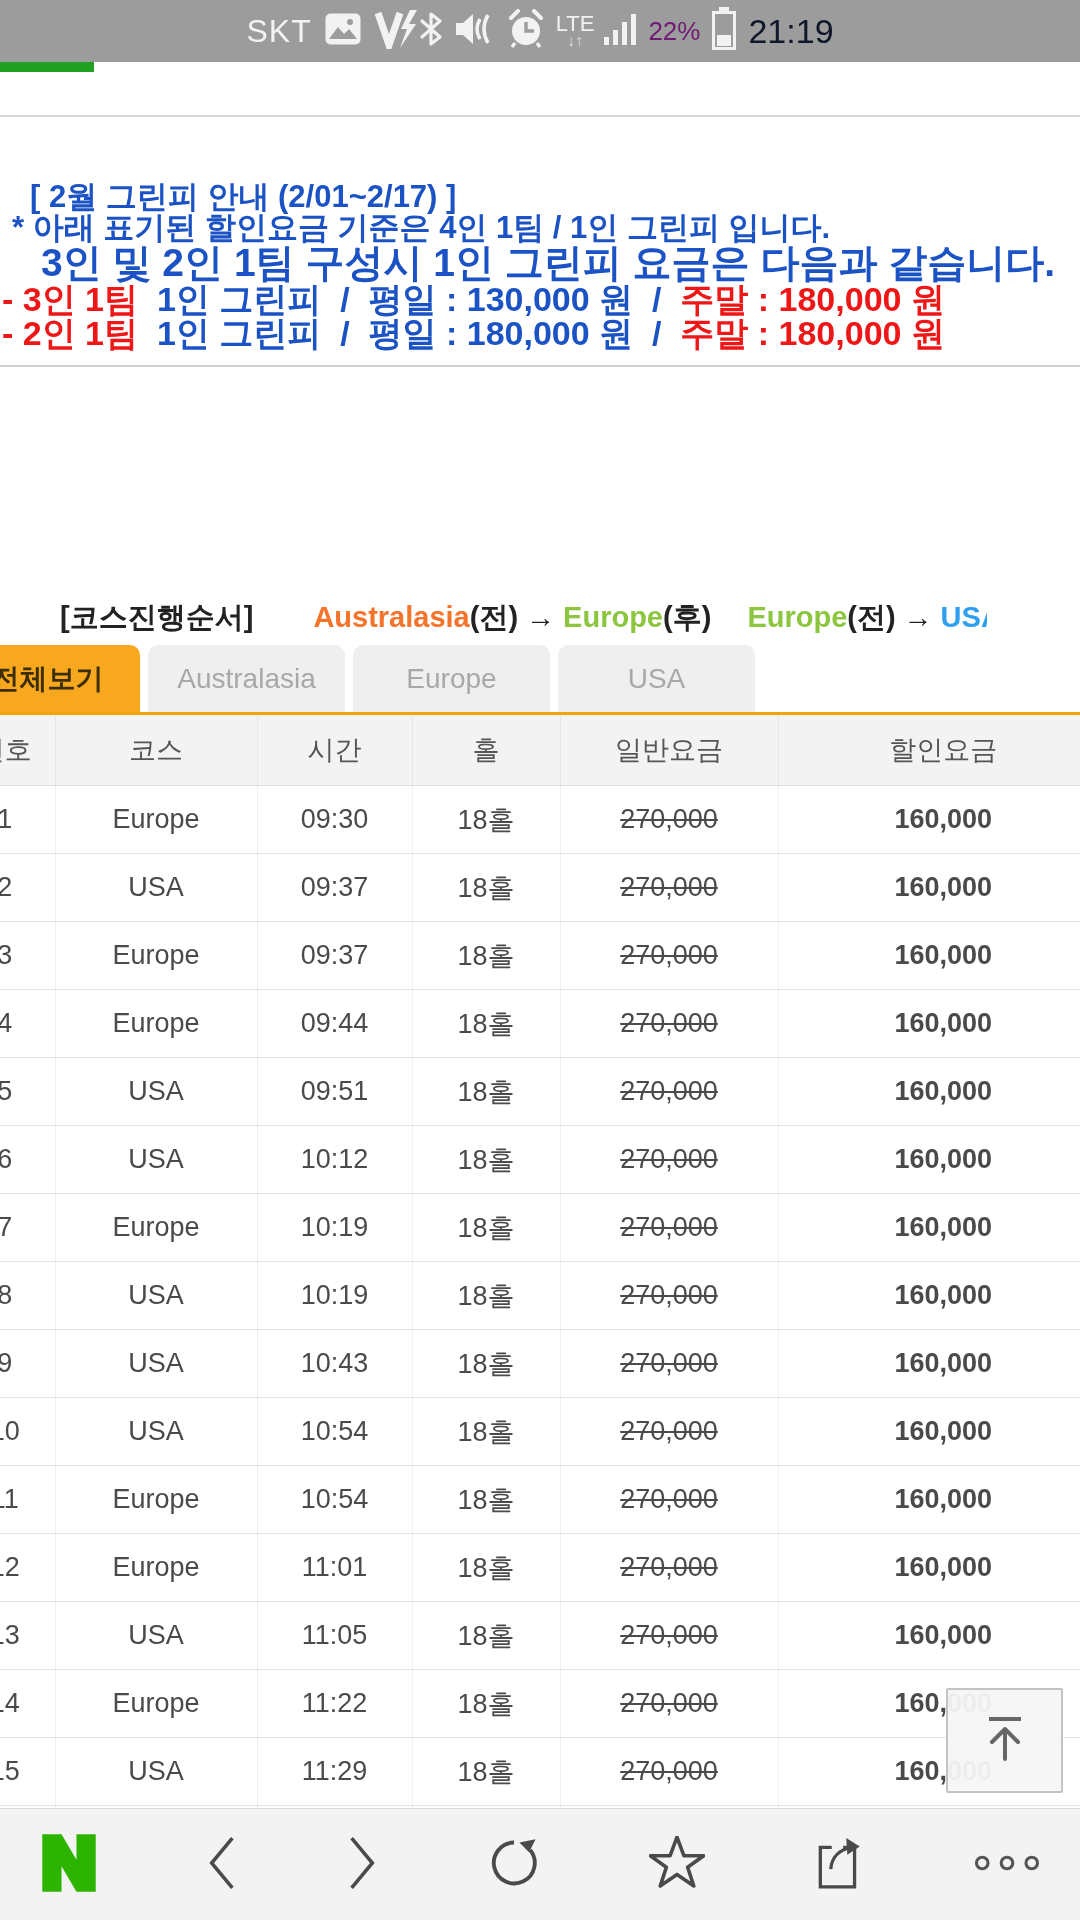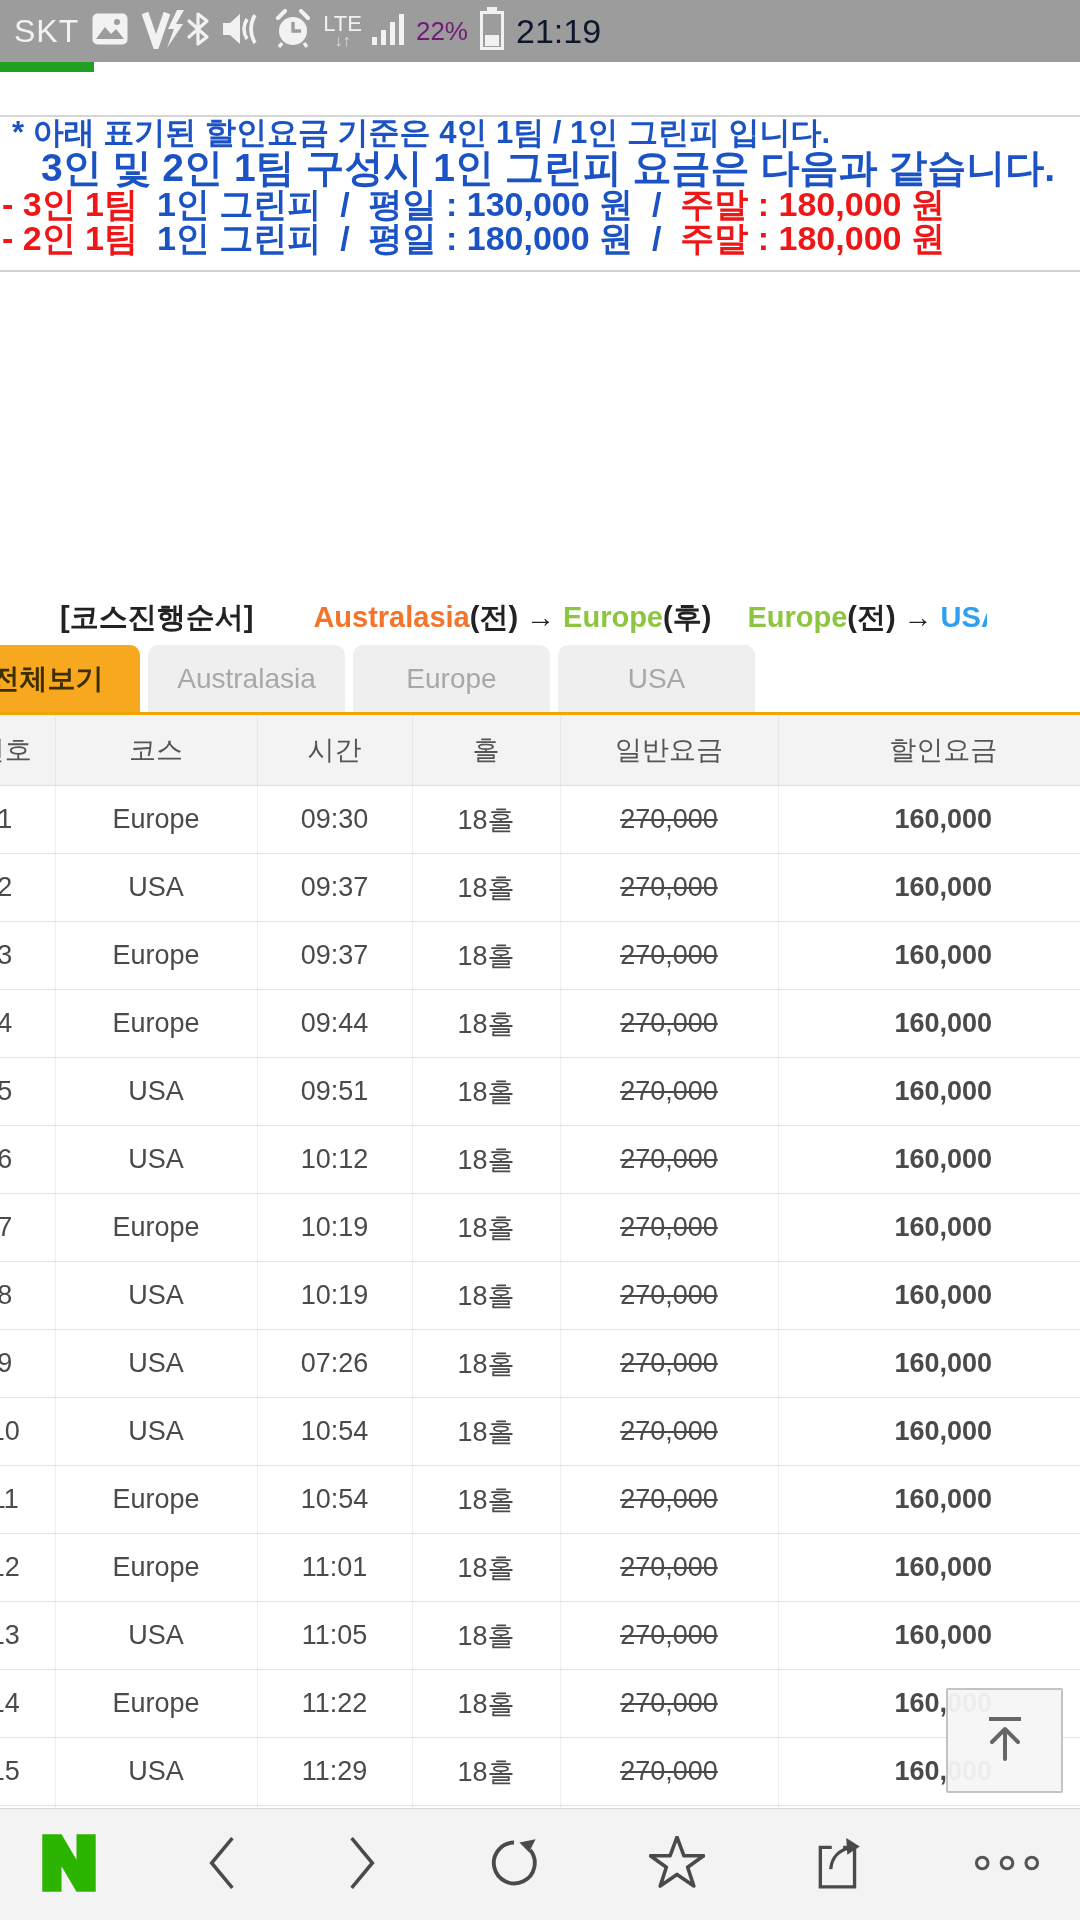--- a/index.html
+++ b/index.html
@@ -1,21 +1,21 @@
 <!DOCTYPE html>
 <html><head>
 <meta charset="utf-8">
 <style>
   html,body{margin:0;padding:0;background:#fff;}
   .screen{position:relative;width:1080px;height:1920px;overflow:hidden;background:#fff;
           font-family:"Liberation Sans","DejaVu Sans",sans-serif;}
 
   
   .status-bar{position:absolute;top:0;left:0;width:1080px;height:62px;background:#9c9c9c;
-              display:flex;align-items:center;justify-content:flex-start;padding:0 14px;box-sizing:border-box;}
+              display:flex;align-items:center;justify-content:center;padding:0 14px;box-sizing:border-box;}
   .sb-left,.sb-right{display:flex;align-items:center;gap:12px;}
   .sb-carrier{color:#f2f2f2;font-size:32px;letter-spacing:1px;}
   .sb-right{gap:10px;}
   .sb-pct{color:#701a75;font-size:26px;}
   .sb-time{color:#0f172a;font-size:34px;}
   .lte{display:flex;flex-direction:column;align-items:center;line-height:1;}
   .lte-txt{color:#f2f2f2;font-size:22px;font-weight:normal;}
   .lte-arr{color:#dcdcdc;font-size:16px;margin-top:-2px;}
 
   
@@ -144,20 +144,21 @@
           </svg>
       </span>
       <span class="sb-time">21:19</span>
     </div>
   </div>
 
   <div class="progress"></div>
   <div class="top-divider"></div>
 
   <section class="notice">
+    <p class="blue n-title">[ 2월 그린피 안내 (2/01~2/17) ]</p>
     <p class="blue n-line1">* 아래 표기된 할인요금 기준은 4인 1팀 / 1인 그린피 입니다.</p>
     <p class="blue n-line2">3인 및 2인 1팀 구성시 1인 그린피 요금은 다음과 같습니다.</p>
     <p class="n-team"><span class="red">- 3인 1팀</span><span class="blue">  1인 그린피  /  평일 : 130,000 원  /  </span><span class="red">주말 : 180,000 원</span></p>
     <p class="n-team n-team2"><span class="red">- 2인 1팀</span><span class="blue">  1인 그린피  /  평일 : 180,000 원  /  </span><span class="red">주말 : 180,000 원</span></p>
     <div class="notice-divider"></div>
   </section>
 
   <div class="course-order">
     <span class="co-label">[코스진행순서]</span>
     <span class="seq"><span class="c-aus">Australasia</span><span>(전)</span><span class="arr">→</span><span class="c-eur">Europe</span><span>(후)</span></span>
@@ -261,21 +262,21 @@
       <td class="c-course">USA</td>
       <td class="c-time">10:19</td>
       <td class="c-holes">18홀</td>
       <td class="c-normal">270,000</td>
       <td class="c-disc">160,000</td>
     </tr>
 
     <tr>
       <td class="c-no">9</td>
       <td class="c-course">USA</td>
-      <td class="c-time">07:26</td>
+      <td class="c-time">10:43</td>
       <td class="c-holes">18홀</td>
       <td class="c-normal">270,000</td>
       <td class="c-disc">160,000</td>
     </tr>
 
     <tr>
       <td class="c-no">10</td>
       <td class="c-course">USA</td>
       <td class="c-time">10:54</td>
       <td class="c-holes">18홀</td>

